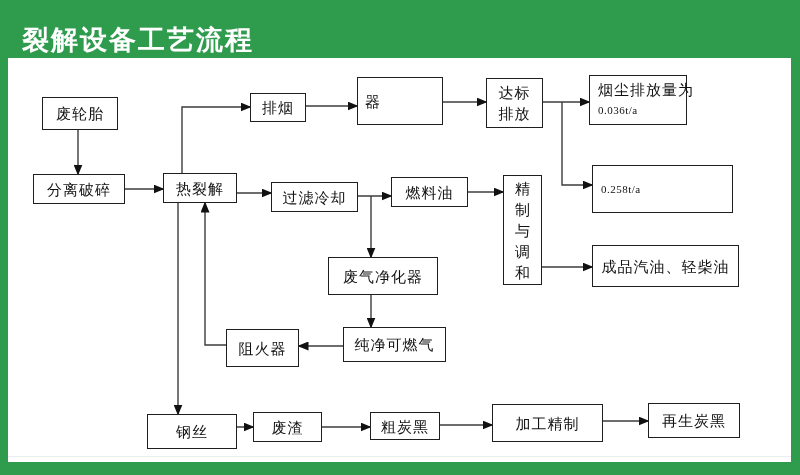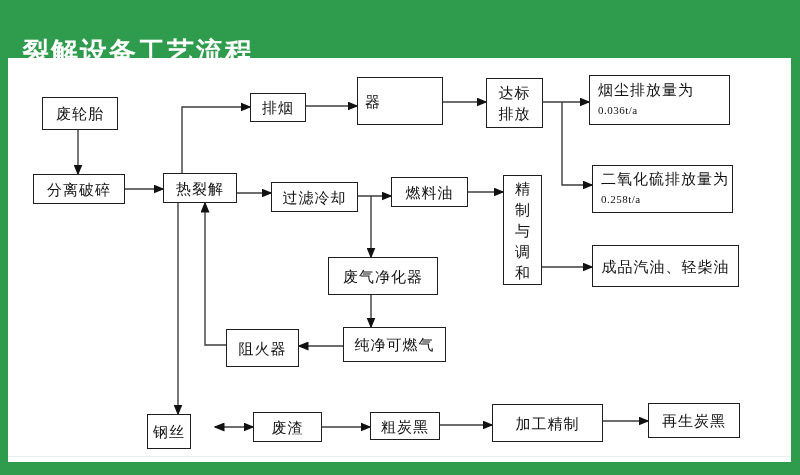--- a/index.html
+++ b/index.html
@@ -2,21 +2,21 @@
 <html><head>
 <meta charset="utf-8">
 <style>
   html,body{margin:0;padding:0;background:#ffffff;}
   body{font-family:"Liberation Sans","DejaVu Sans",sans-serif;}
   .frame{
     position:relative;width:800px;height:475px;background:#2f9b4d;
     overflow:hidden;box-sizing:border-box;
   }
   .titlebar{
-    position:absolute;left:0;top:16px;width:800px;height:70px;
+    position:absolute;left:0;top:4px;width:800px;height:70px;
     display:flex;align-items:center;
   }
   .title{
     color:#ffffff;font-size:27px;font-weight:bold;letter-spacing:2px;
     padding-left:22px;padding-top:2px;
   }
   .canvas{
     position:absolute;left:8px;top:58px;width:783px;height:404px;
     background:#ffffff;
   }
@@ -90,54 +90,53 @@
         <div class="node" style="left: 242px; top: 35px; width: 56px; height: 29px;">
           <div class="ln">排烟</div>
         </div>
         <div class="node spread" style="left: 349px; top: 19px; width: 86px; height: 48px;">
           <div class="ln">器</div>
         </div>
         <div class="node" style="left: 478px; top: 20px; width: 57px; height: 50px;">
           <div class="ln">达标</div>
           <div class="ln">排放</div>
         </div>
-        <div class="node left" style="left: 581px; top: 17px; width: 141px; height: 50px;">
+        <div class="node left" style="left: 581px; top: 17px; width: 98px; height: 50px;">
           <div class="ln">烟尘排放量为</div>
           <div class="ln latin">0.036t/a</div>
         </div>
         <div class="node" style="left: 263px; top: 124px; width: 87px; height: 30px;">
           <div class="ln">过滤冷却</div>
         </div>
         <div class="node" style="left: 383px; top: 119px; width: 77px; height: 30px;">
           <div class="ln">燃料油</div>
         </div>
         <div class="node vertical" style="left: 495px; top: 117px; width: 39px; height: 110px;">
           <div class="ln">精</div>
           <div class="ln">制</div>
           <div class="ln">与</div>
           <div class="ln">调</div>
           <div class="ln">和</div>
         </div>
         <div class="node left" style="left: 584px; top: 107px; width: 141px; height: 48px;">
-          <div class="ln">二氧化硫排放量为</div>
           <div class="ln latin">0.258t/a</div>
         </div>
         <div class="node" style="left: 584px; top: 187px; width: 147px; height: 42px;">
           <div class="ln">成品汽油、轻柴油</div>
         </div>
         <div class="node" style="left: 320px; top: 199px; width: 110px; height: 38px;">
           <div class="ln">废气净化器</div>
         </div>
         <div class="node" style="left: 335px; top: 269px; width: 103px; height: 35px;">
           <div class="ln">纯净可燃气</div>
         </div>
         <div class="node" style="left: 218px; top: 271px; width: 73px; height: 38px;">
           <div class="ln">阻火器</div>
         </div>
-        <div class="node" style="left: 139px; top: 356px; width: 44px; height: 35px;">
+        <div class="node" style="left: 139px; top: 356px; width: 90px; height: 35px;">
           <div class="ln">钢丝</div>
         </div>
         <div class="node" style="left: 245px; top: 354px; width: 69px; height: 30px;">
           <div class="ln">废渣</div>
         </div>
         <div class="node" style="left: 362px; top: 354px; width: 70px; height: 28px;">
           <div class="ln">粗炭黑</div>
         </div>
         <div class="node" style="left: 484px; top: 346px; width: 111px; height: 38px;">
           <div class="ln">加工精制</div>

